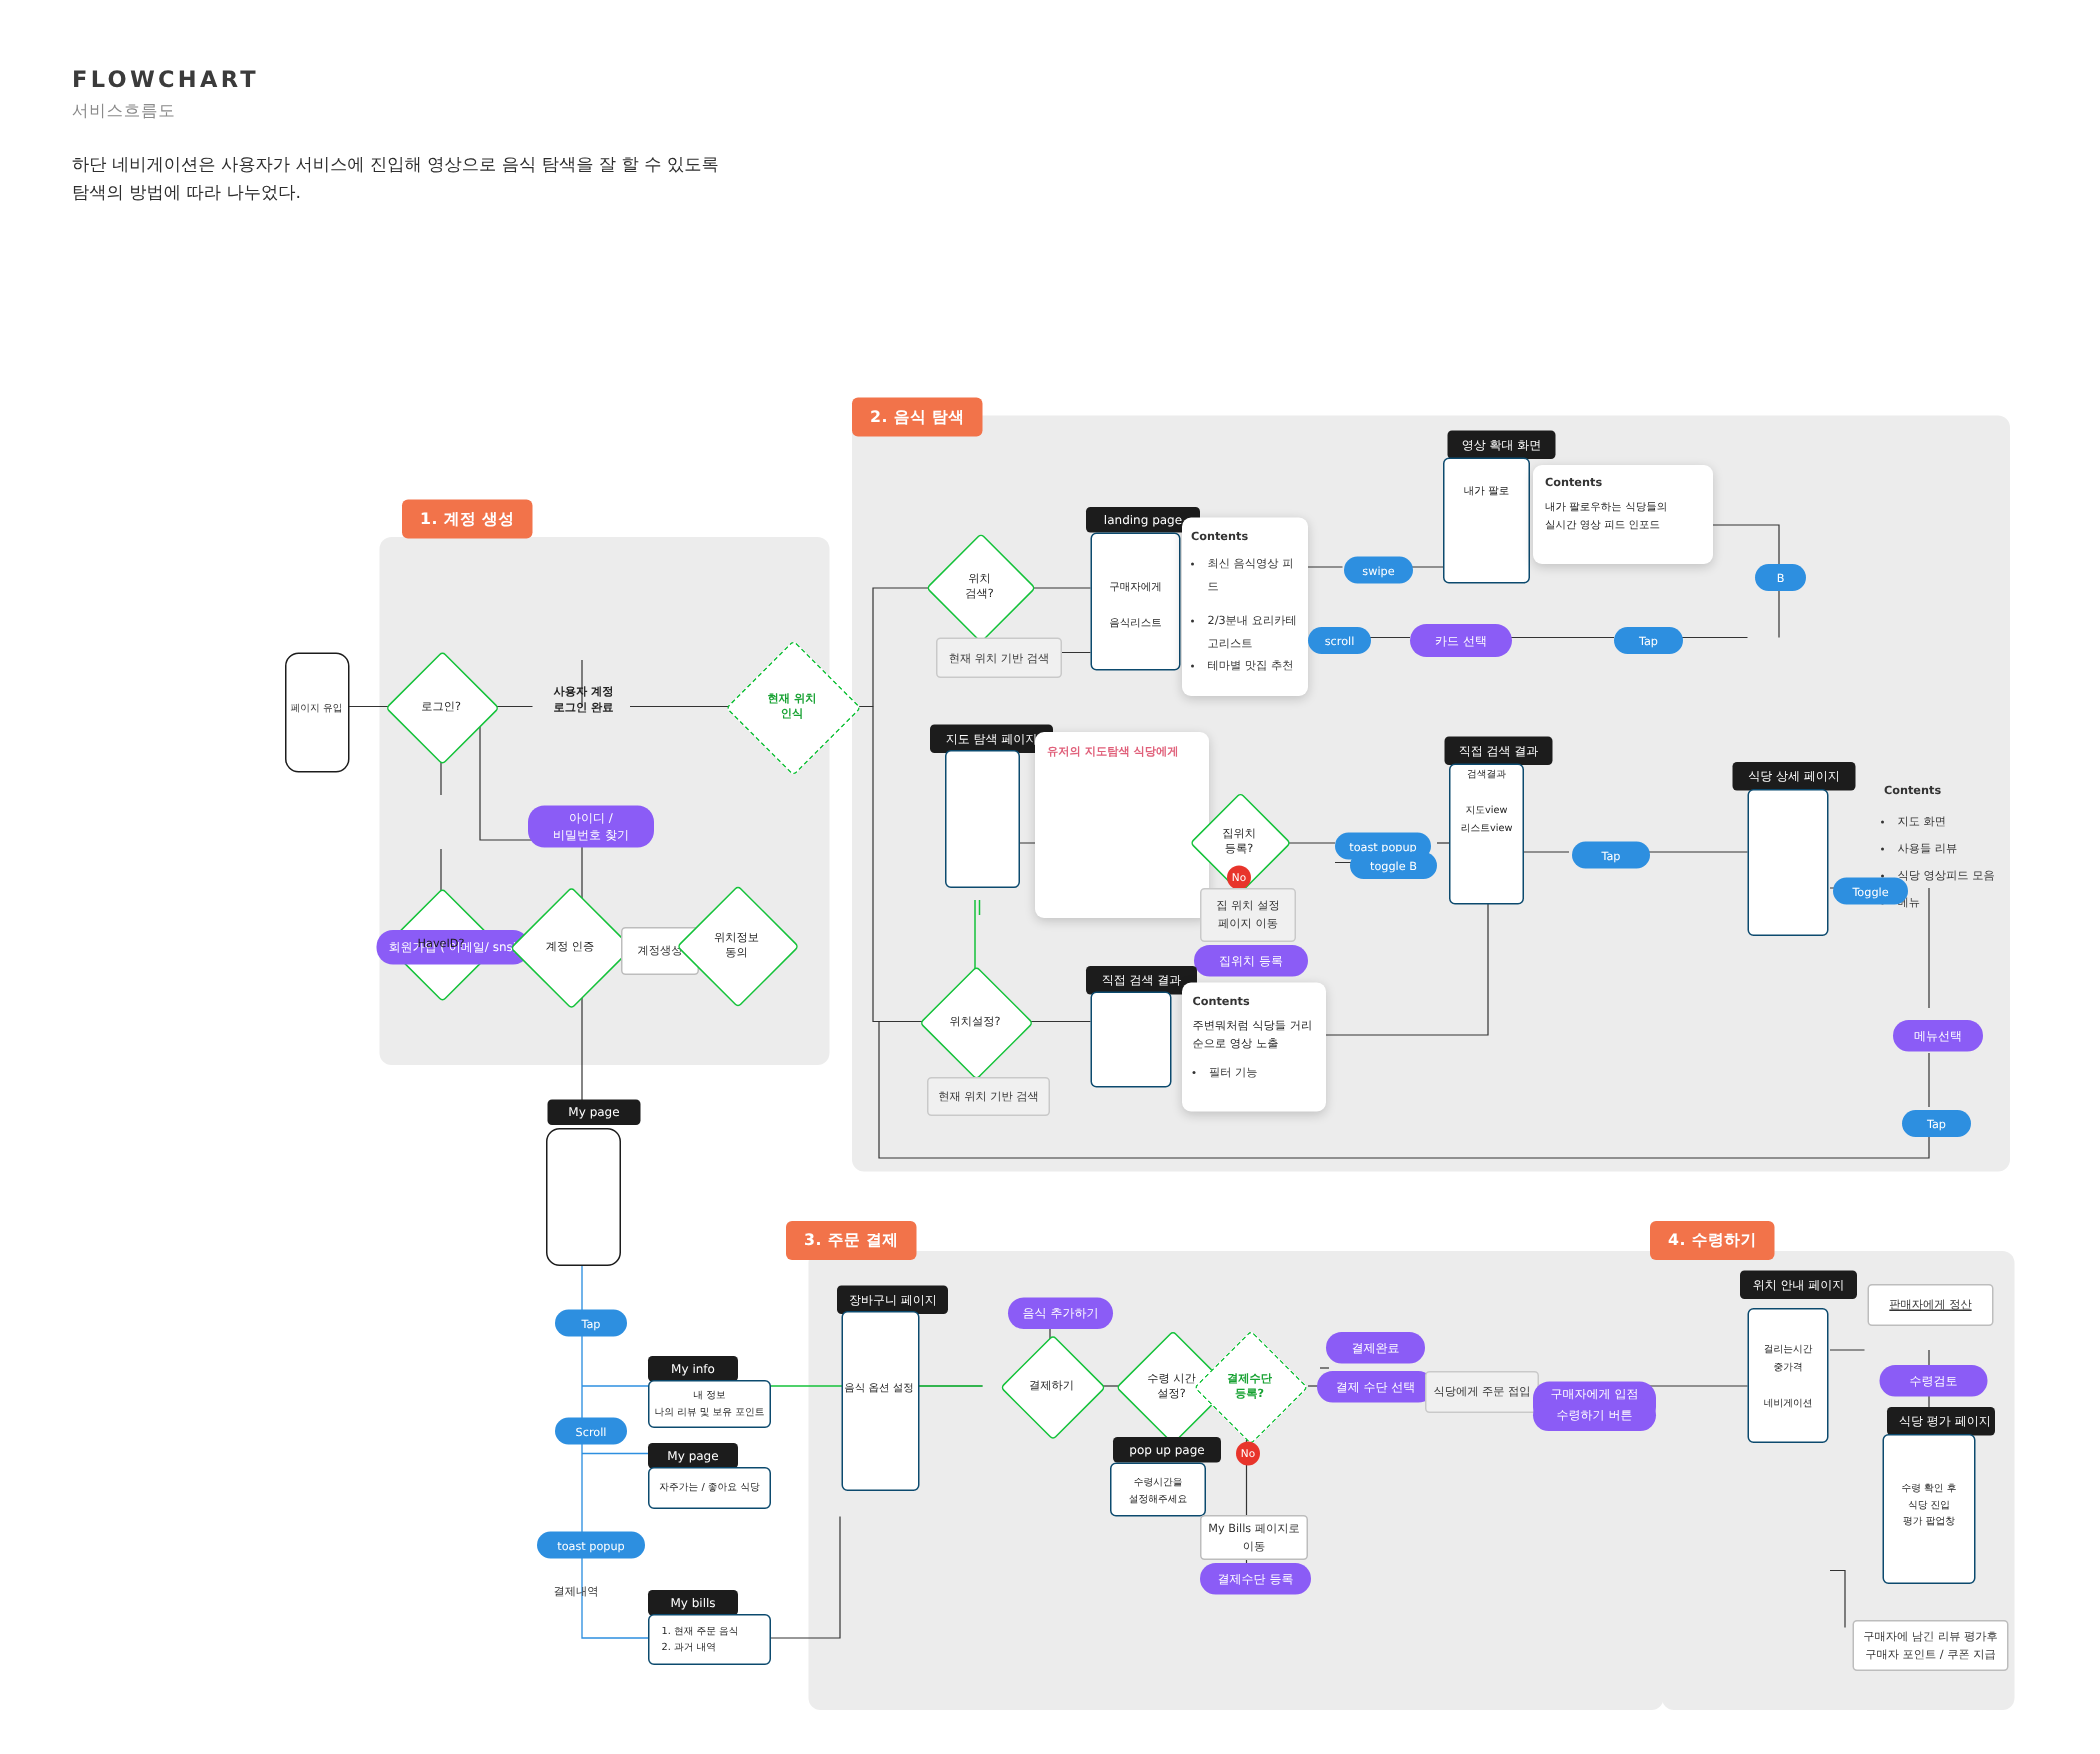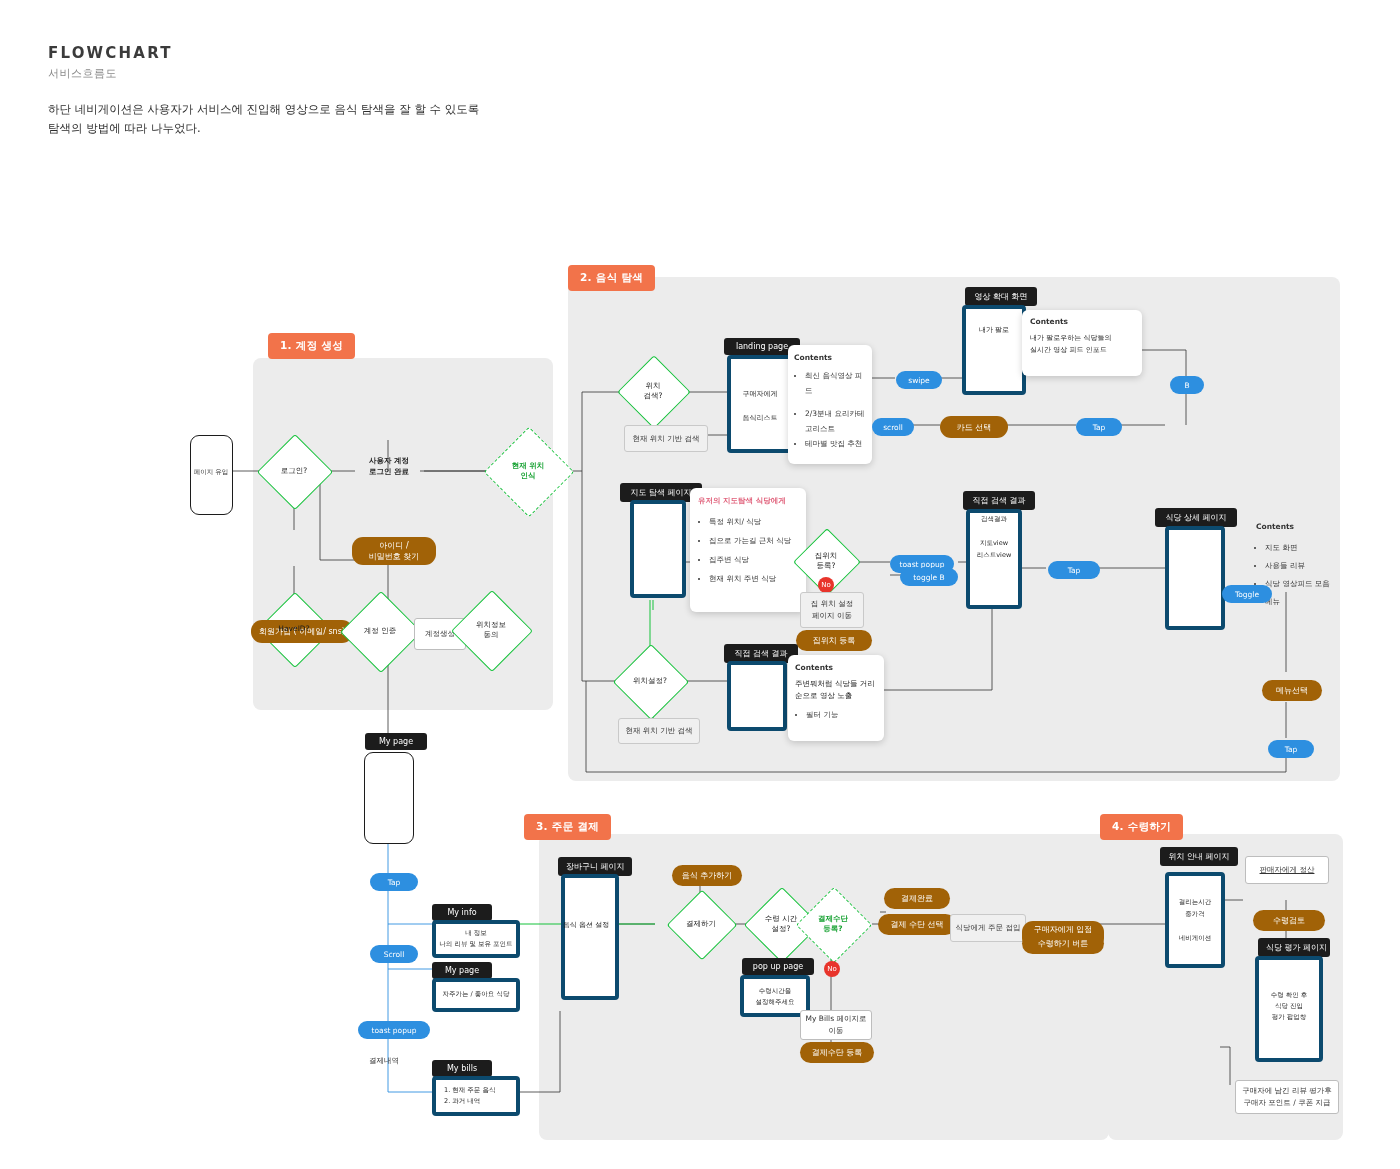--- a/index.html
+++ b/index.html
@@ -7,25 +7,25 @@
   .abs{position:absolute;}
   
   #hdr-title{left:48px;top:44px;font-size:15px;font-weight:bold;letter-spacing:2.2px;color:#3b3b3b;}
   #hdr-sub{left:48px;top:66px;font-size:11px;color:#8a8a8a;letter-spacing:.5px;}
   #hdr-desc{left:48px;top:100px;font-size:11.5px;line-height:19px;color:#2d2d2d;width:560px;}
   
   .group{background:#ececec;border-radius:8px;}
   .grouplabel{background:#f2734a;color:#fff;font-size:10.5px;font-weight:bold;border-radius:4px;padding:6px 12px;letter-spacing:.3px;white-space:nowrap;}
   
   .phone{background:#fff;border:1px solid #1c1c1c;border-radius:9px;}
-  .card{background:#fff;border:4px solid #0c4a6e;border-radius:4px;}
+  .card{background:#fff;border:1px solid #0c4a6e;border-radius:4px;}
   .cardlbl{background:#1c1c1c;color:#fff;font-size:8px;border-radius:3px;padding:4px 8px;text-align:center;white-space:nowrap;}
   .graybox{background:#f0f0f0;border:1px solid #c9c9c9;border-radius:3px;font-size:7.5px;color:#333;display:flex;align-items:center;justify-content:center;text-align:center;line-height:12px;padding:3px;}
   .whitebox{background:#fff;border:1px solid #bdbdbd;border-radius:3px;font-size:7.5px;color:#333;display:flex;align-items:center;justify-content:center;text-align:center;line-height:12px;padding:3px;}
-  .greenpill{background:#a16207;color:#fff;font-size:8px;border-radius:11px;display:flex;align-items:center;justify-content:center;text-align:center;line-height:11px;padding:2px 6px;}
+  .greenpill{background:#8b5cf6;color:#fff;font-size:8px;border-radius:11px;display:flex;align-items:center;justify-content:center;text-align:center;line-height:11px;padding:2px 6px;}
   .bluepill{background:#2d8fe0;color:#fff;font-size:7.5px;border-radius:10px;display:flex;align-items:center;justify-content:center;text-align:center;padding:2px 6px;}
   .redcircle{background:#e8342b;color:#fff;border-radius:50%;font-size:7px;display:flex;align-items:center;justify-content:center;}
   .shadowcard{background:#fff;border-radius:6px;box-shadow:0 2px 7px rgba(0,0,0,.18);}
   .contentsTitle{font-size:7.5px;font-weight:bold;color:#333;}
   .contentsTitle.pink{color:#e0607a;}
   .bullets{font-size:7.5px;line-height:15px;color:#333;padding-left:11px;margin:0;}
   .bullets li{margin:0;}
   
   .diamond{position:absolute;display:flex;align-items:center;justify-content:center;}
   .diamond .dshape{position:absolute;left:0;top:0;width:100%;height:100%;transform:rotate(45deg);border-radius:3px;}
@@ -220,26 +220,20 @@
 <div class="abs shadowcard" style="left:1022px;top:310px;width:104px;height:52px;padding:7px 8px;">
   <div class="contentsTitle">Contents</div>
   <div style="font-size:7px;line-height:12px;margin-top:6px;white-space:pre-line;">내가 팔로우하는 식당들의
 실시간 영상 피드 인포드</div>
 </div>
 
 <div class="abs cardlbl" style="left:620px;top:483px;width:66px;">지도 탐색 페이지</div>
 <div class="abs card" style="left:630px;top:500px;width:48px;height:90px;"></div>
 <div class="abs shadowcard" style="left:690px;top:488px;width:100px;height:108px;padding:8px 8px;">
   <div class="contentsTitle pink">유저의 지도탐색 식당에게</div>
-  <ul class="bullets" style="margin-top:6px;line-height:19px;">
-    <li>특정 위치/ 식당</li>
-    <li>집으로 가는길 근처 식당</li>
-    <li>집주변 식당</li>
-    <li>현재 위치 주변 식당</li>
-  </ul>
 </div>
 
 <div class="diamond d-green" style="left:803px;top:538px;width:46px;height:46px;">
   <div class="dshape"></div>
     <div class="dtext" style="white-space:pre-line;">집위치
 등록?</div>
 </div>
 <div class="abs redcircle" style="left:818px;top:577px;width:16px;height:16px;">No</div>
 <div class="abs graybox" style="left:800px;top:592px;width:56px;height:28px;white-space:pre-line;">집 위치 설정
 페이지 이동</div>

